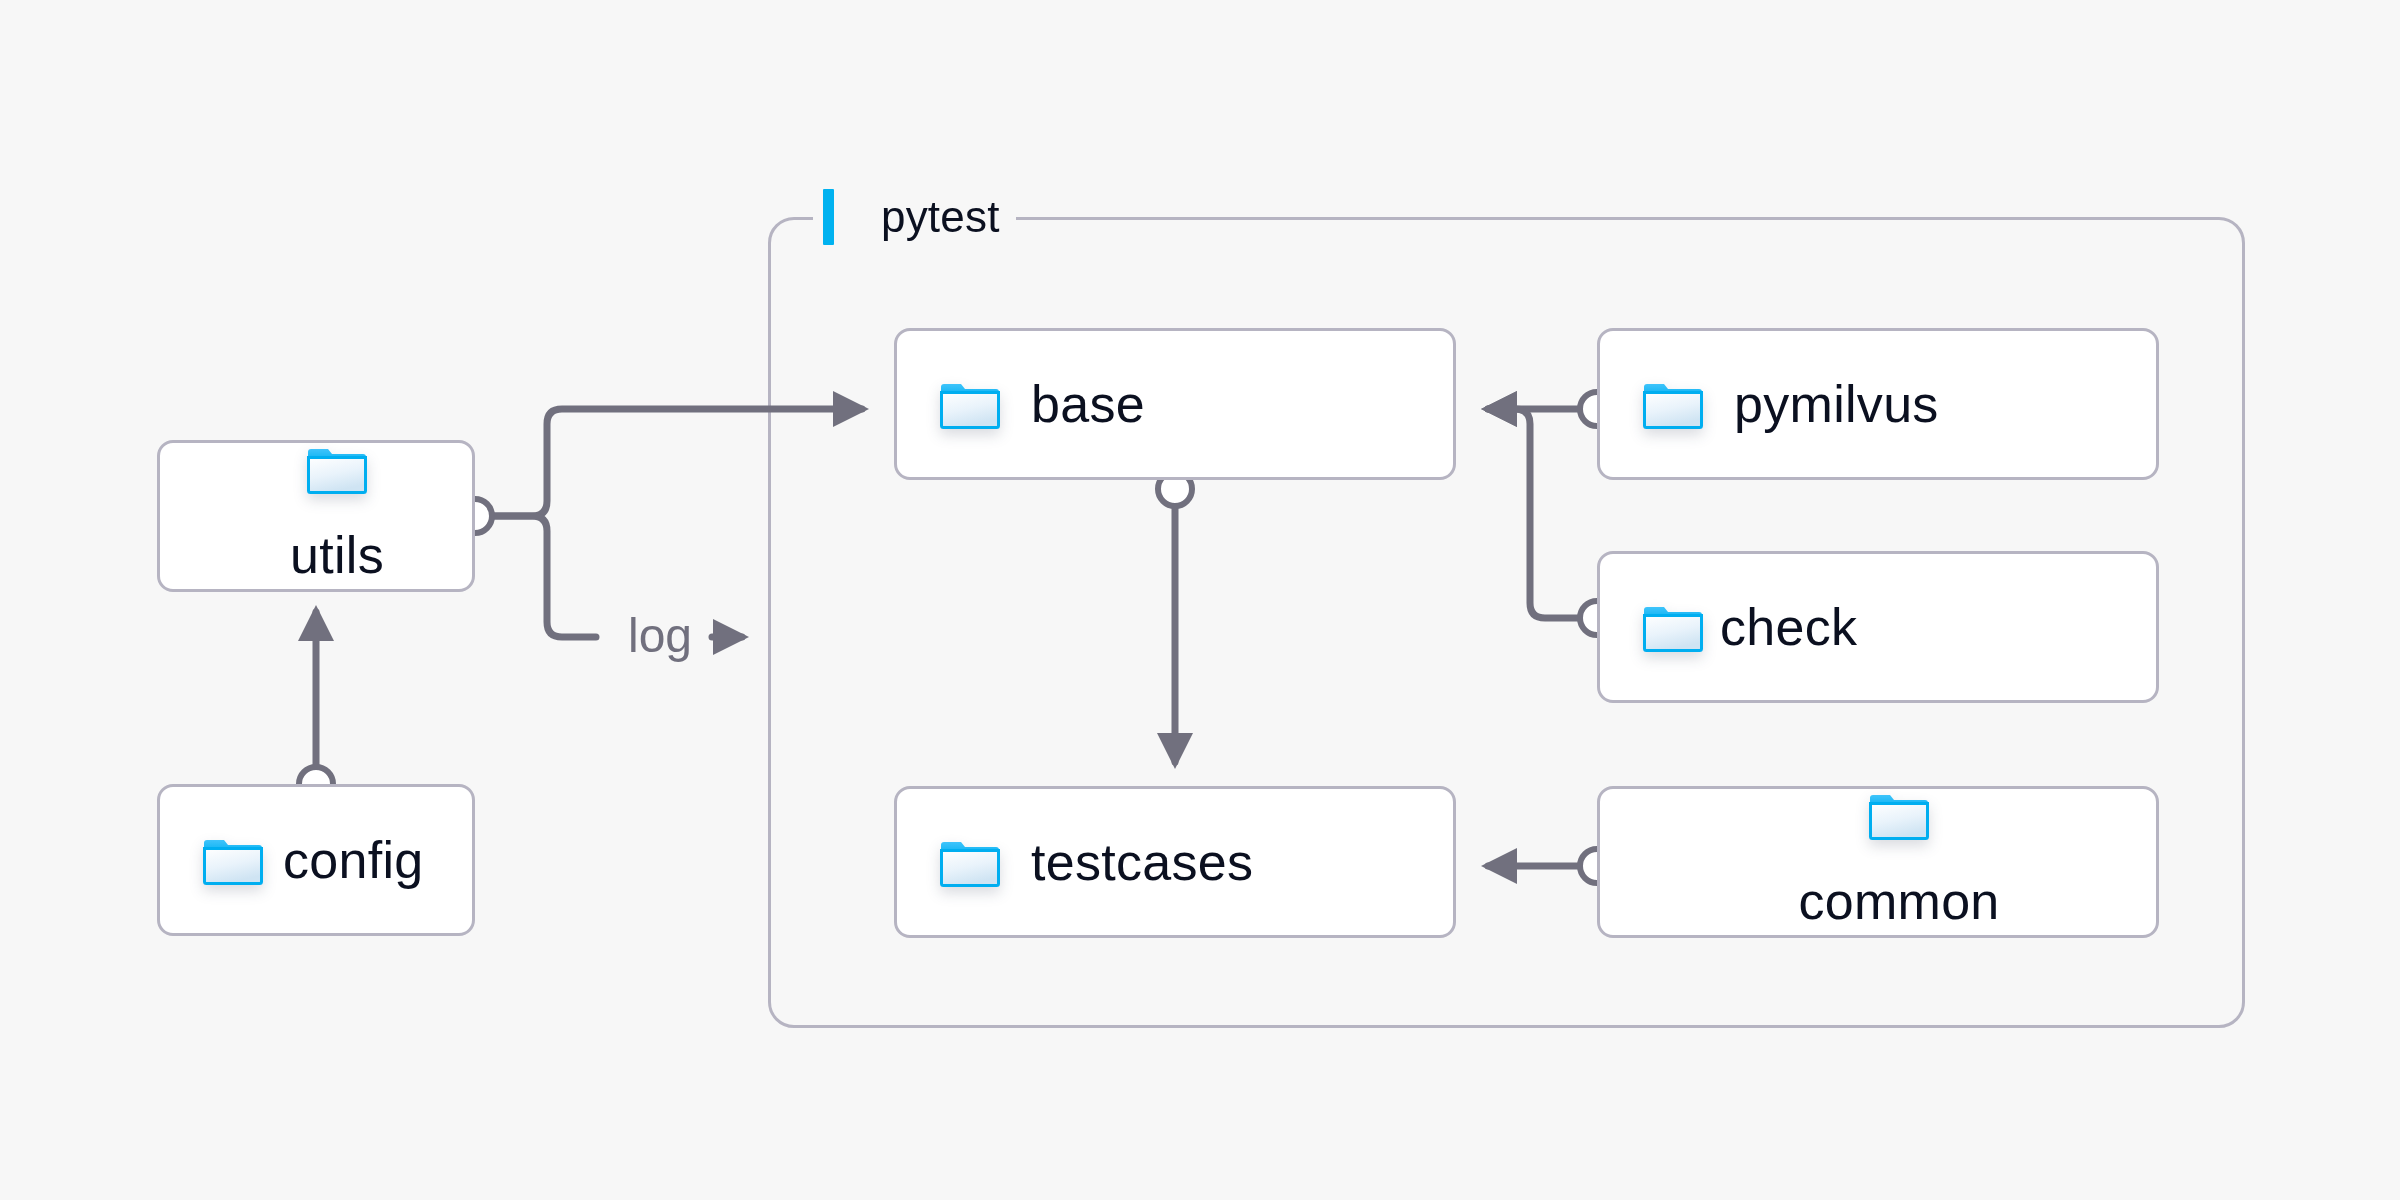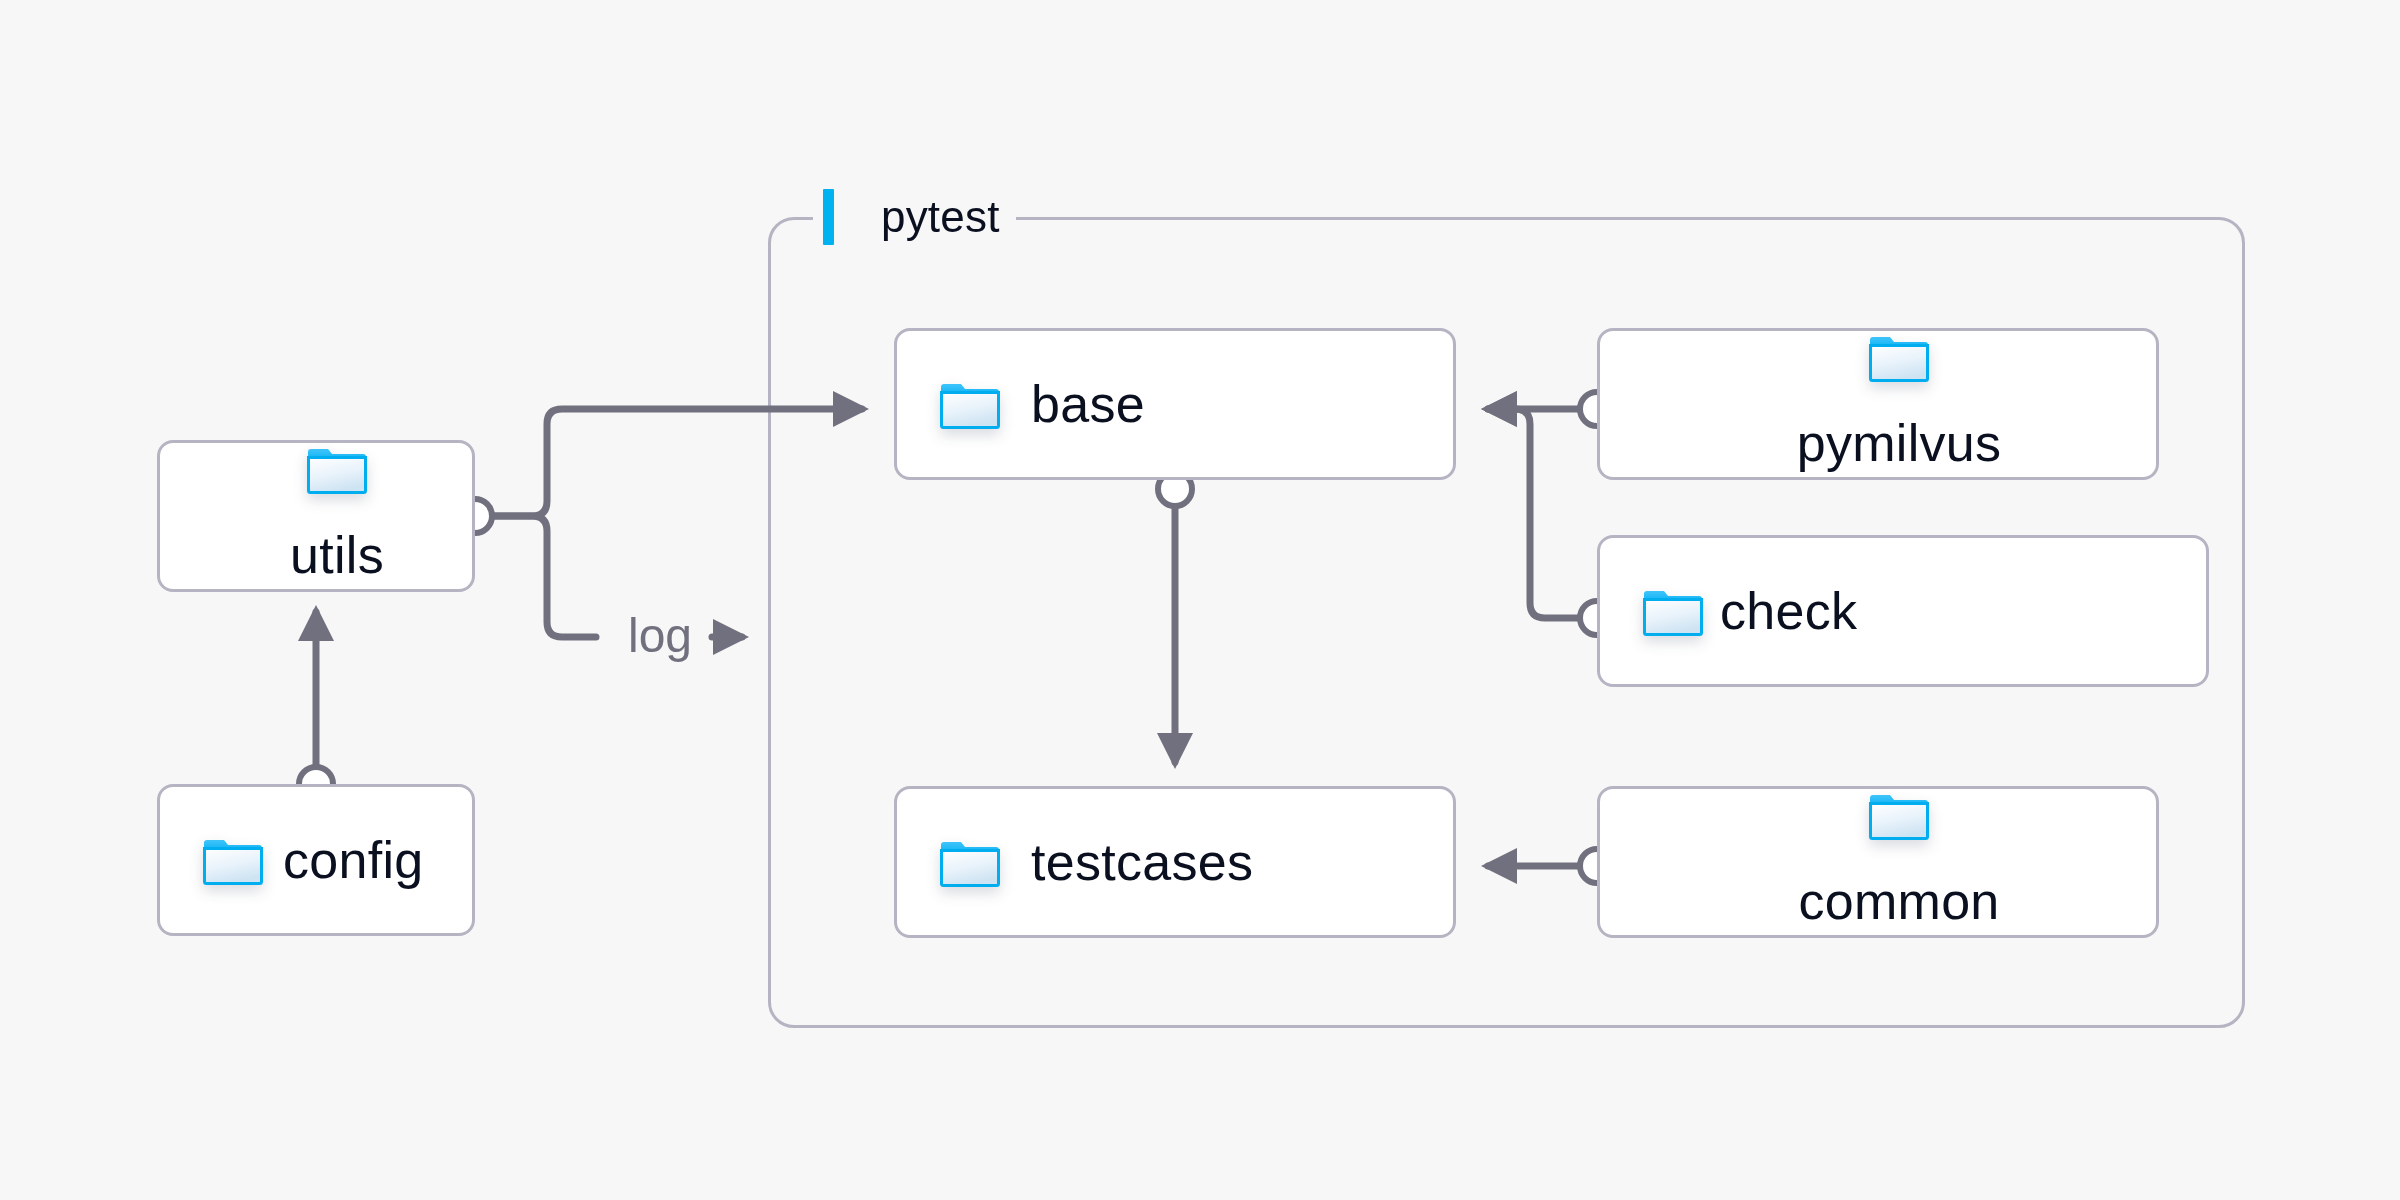--- a/index.html
+++ b/index.html
@@ -198,31 +198,31 @@
   <div class="node" id="node-testcases" style="left: 894px; top: 786px; width: 562px; height: 152px;">
     <span class="folder-icon">
         <svg viewBox="0 0 62 52" width="62" height="52" style="display: block;">
           <path d="M2,9 a3,3 0 0 1 3,-3 h17 l4,5 h31 a3,3 0 0 1 3,3 v6 H2 Z" fill="url(#folderTab)"></path>
           <path d="M2.5,14.5 h57 v33 a2,2 0 0 1 -2,2 h-53 a2,2 0 0 1 -2,-2 Z" fill="url(#folderBody)" stroke="#00aef0" stroke-width="3"></path>
         </svg>
       </span>
     <span class="node-label">testcases</span>
   </div>
 
-  <div class="node" id="node-pymilvus" style="left: 1597px; top: 328px; width: 562px; height: 152px; flex-direction: column;">
+  <div class="node" id="node-pymilvus" style="left: 1597px; top: 328px; width: 562px; height: 152px;">
     <span class="folder-icon">
         <svg viewBox="0 0 62 52" width="62" height="52" style="display: block;">
           <path d="M2,9 a3,3 0 0 1 3,-3 h17 l4,5 h31 a3,3 0 0 1 3,3 v6 H2 Z" fill="url(#folderTab)"></path>
           <path d="M2.5,14.5 h57 v33 a2,2 0 0 1 -2,2 h-53 a2,2 0 0 1 -2,-2 Z" fill="url(#folderBody)" stroke="#00aef0" stroke-width="3"></path>
         </svg>
       </span>
     <span class="node-label">pymilvus</span>
   </div>
 
-  <div class="node" id="node-check" style="left: 1597px; top: 535px; width: 612px; height: 152px; gap: 16px;">
+  <div class="node" id="node-check" style="left: 1597px; top: 551px; width: 562px; height: 152px; gap: 16px;">
     <span class="folder-icon">
         <svg viewBox="0 0 62 52" width="62" height="52" style="display: block;">
           <path d="M2,9 a3,3 0 0 1 3,-3 h17 l4,5 h31 a3,3 0 0 1 3,3 v6 H2 Z" fill="url(#folderTab)"></path>
           <path d="M2.5,14.5 h57 v33 a2,2 0 0 1 -2,2 h-53 a2,2 0 0 1 -2,-2 Z" fill="url(#folderBody)" stroke="#00aef0" stroke-width="3"></path>
         </svg>
       </span>
     <span class="node-label">check</span>
   </div>
 
   <div class="node" id="node-common" style="left: 1597px; top: 786px; width: 562px; height: 152px; flex-direction: column;">

